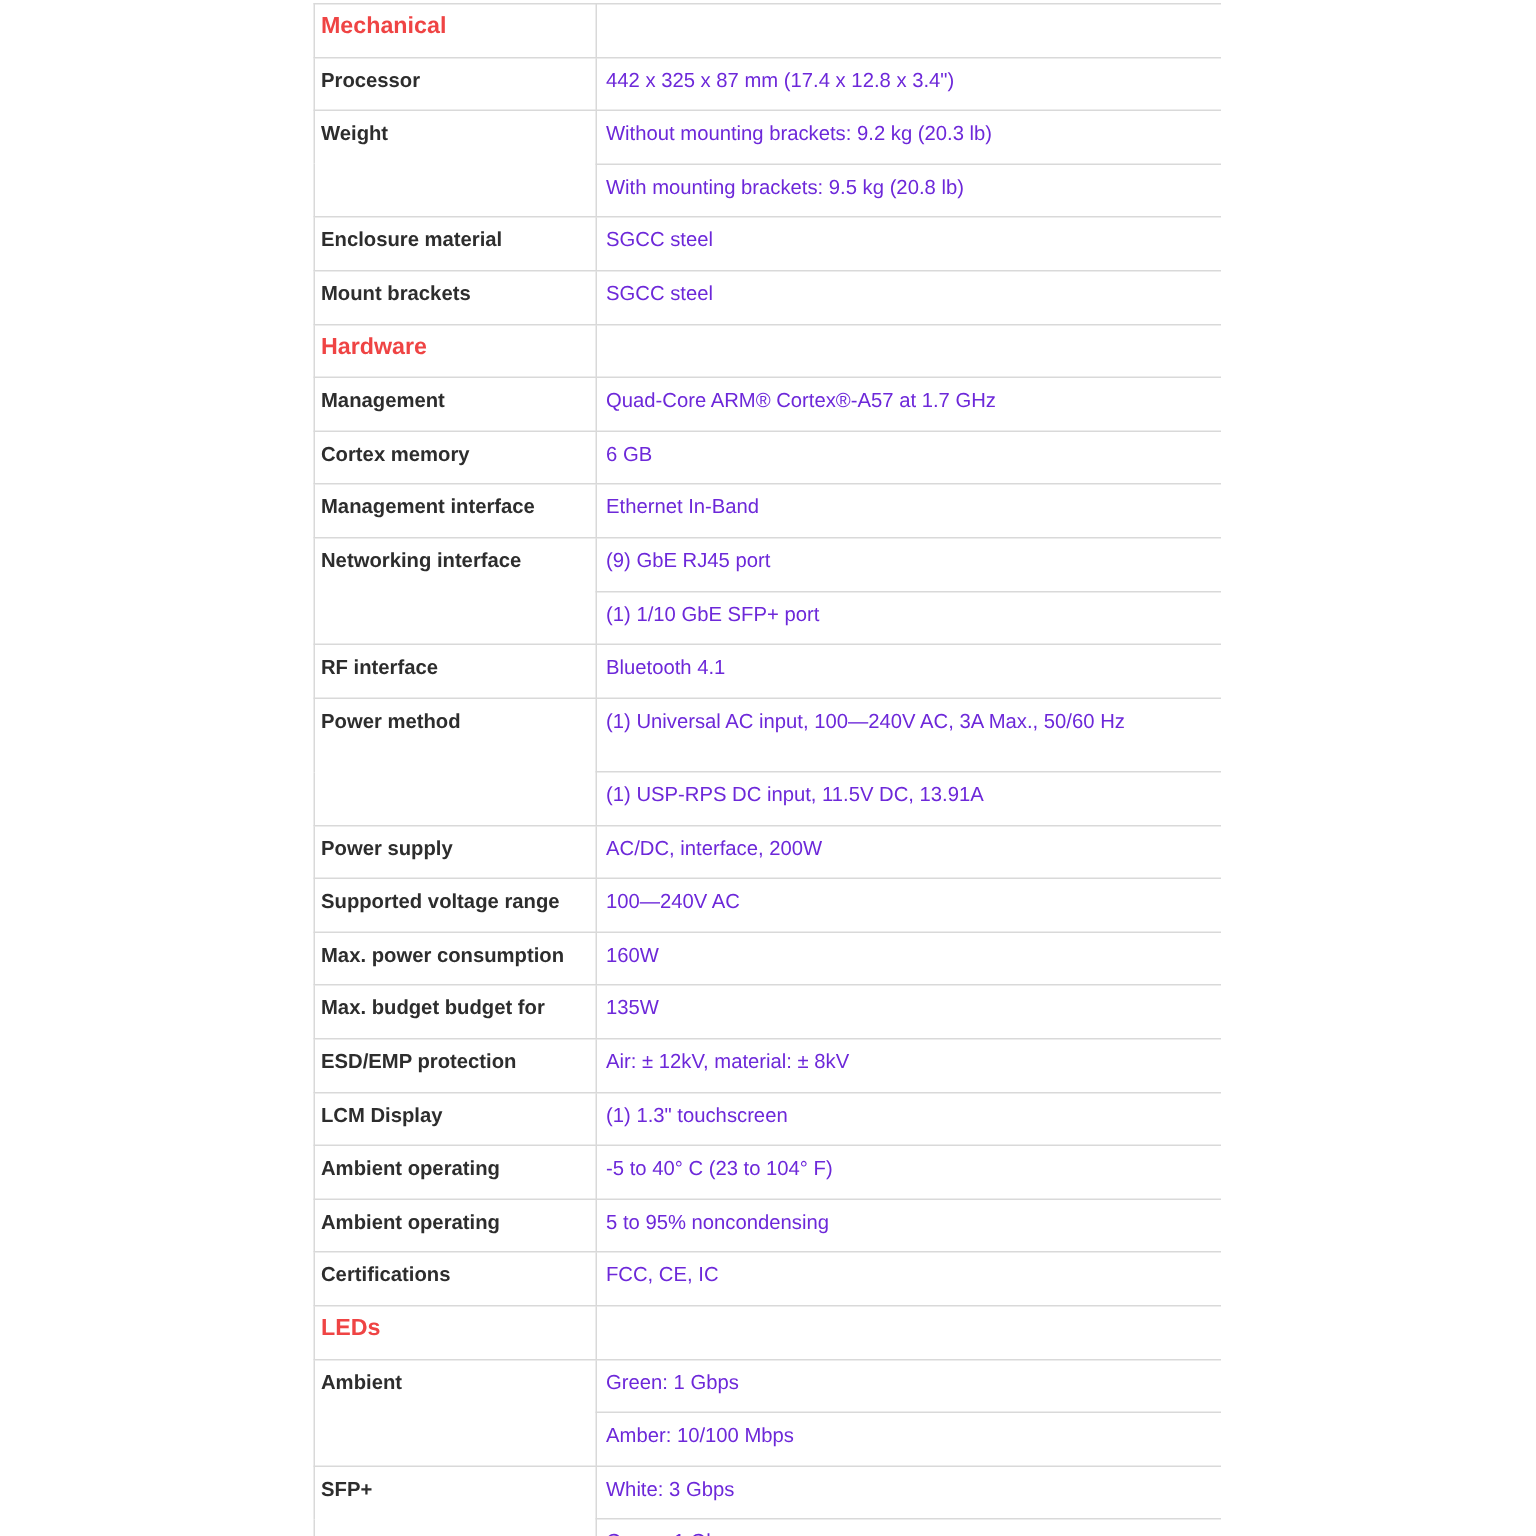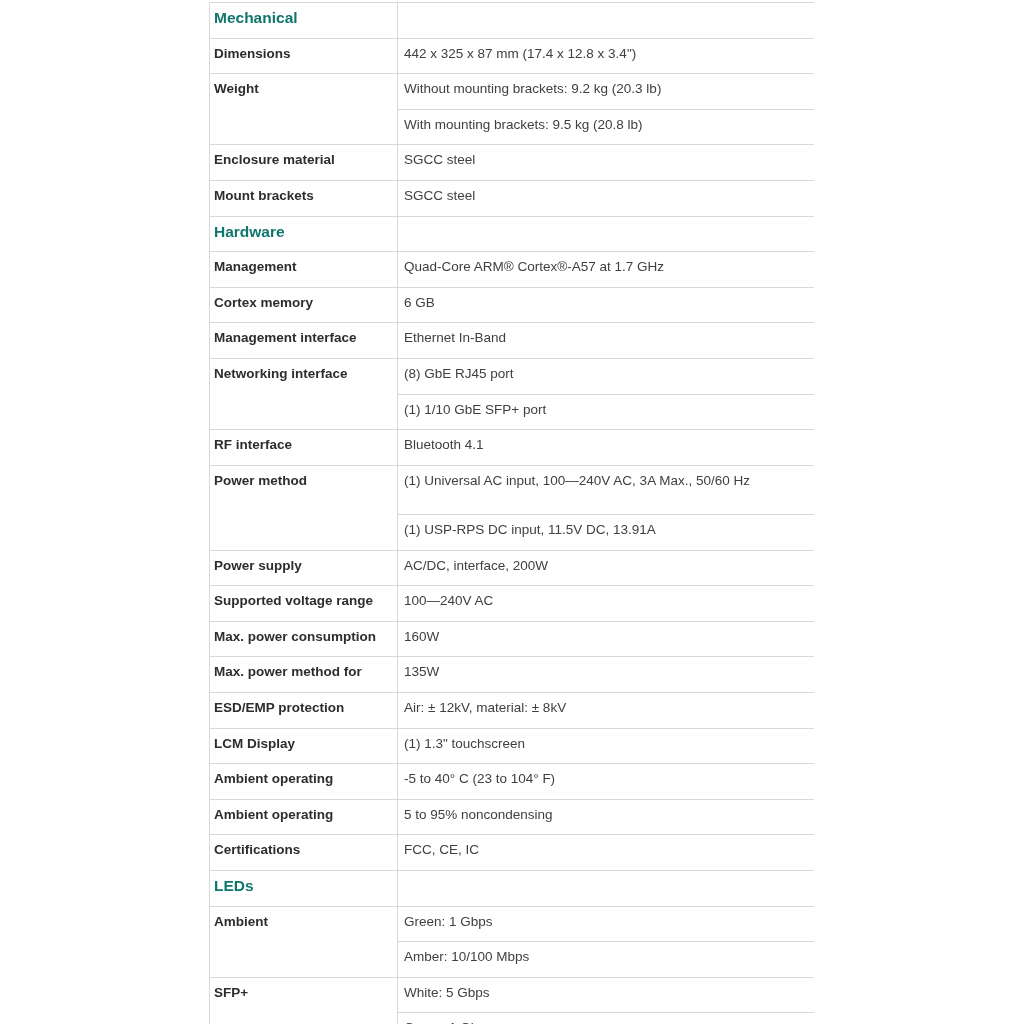--- a/index.html
+++ b/index.html
@@ -45,51 +45,51 @@
     font-size: 13.5px;
     line-height: 17px;
     font-weight: bold;
     color: #2d2d2d;
   }
 
   td.section-cell {
     font-size: 15.5px;
     line-height: 19px;
     padding-top: 5px;
-    color: #0f766e;
+    color: #ef4444;
   }
 
   td.value-cell {
     border-left: 1px solid #d9d9d9;
     border-right: none;
     padding: 6px 2px 0 6px;
     font-size: 13.5px;
     line-height: 17px;
     font-weight: normal;
-    color: #404040;
+    color: #6d28d9;
   }
 
   tr.tall-row td.value-cell { height: 42.4px; }
 </style>
 </head>
 <body>
 
 <div class="page">
   <table class="spec-table">
     <colgroup>
       <col class="col-label">
       <col class="col-value">
     </colgroup>
     <tbody>
         <tr>
           <td class="section-cell">Mechanical</td>
           <td class="value-cell"></td>
         </tr>
         <tr>
-          <td class="label-cell" rowspan="1">Dimensions</td>
+          <td class="label-cell" rowspan="1">Processor</td>
           <td class="value-cell">442 x 325 x 87 mm (17.4 x 12.8 x 3.4")</td>
         </tr>
         <tr>
           <td class="label-cell" rowspan="2">Weight</td>
           <td class="value-cell">Without mounting brackets: 9.2 kg (20.3 lb)</td>
         </tr>
         <tr>
           <td class="value-cell">With mounting brackets: 9.5 kg (20.8 lb)</td>
         </tr>
         <tr>
@@ -111,21 +111,21 @@
         <tr>
           <td class="label-cell" rowspan="1">Cortex memory</td>
           <td class="value-cell">6 GB</td>
         </tr>
         <tr>
           <td class="label-cell" rowspan="1">Management interface</td>
           <td class="value-cell">Ethernet In-Band</td>
         </tr>
         <tr>
           <td class="label-cell" rowspan="2">Networking interface</td>
-          <td class="value-cell">(8) GbE RJ45 port</td>
+          <td class="value-cell">(9) GbE RJ45 port</td>
         </tr>
         <tr>
           <td class="value-cell">(1) 1/10 GbE SFP+ port</td>
         </tr>
         <tr>
           <td class="label-cell" rowspan="1">RF interface</td>
           <td class="value-cell">Bluetooth 4.1</td>
         </tr>
         <tr class="tall-row">
           <td class="label-cell" rowspan="2">Power method</td>
@@ -140,21 +140,21 @@
         </tr>
         <tr>
           <td class="label-cell" rowspan="1">Supported voltage range</td>
           <td class="value-cell">100—240V AC</td>
         </tr>
         <tr>
           <td class="label-cell" rowspan="1">Max. power consumption</td>
           <td class="value-cell">160W</td>
         </tr>
         <tr>
-          <td class="label-cell" rowspan="1">Max. power method for</td>
+          <td class="label-cell" rowspan="1">Max. budget budget for</td>
           <td class="value-cell">135W</td>
         </tr>
         <tr>
           <td class="label-cell" rowspan="1">ESD/EMP protection</td>
           <td class="value-cell">Air: ± 12kV, material: ± 8kV</td>
         </tr>
         <tr>
           <td class="label-cell" rowspan="1">LCM Display</td>
           <td class="value-cell">(1) 1.3" touchscreen</td>
         </tr>
@@ -176,20 +176,20 @@
         </tr>
         <tr>
           <td class="label-cell" rowspan="2">Ambient</td>
           <td class="value-cell">Green: 1 Gbps</td>
         </tr>
         <tr>
           <td class="value-cell">Amber: 10/100 Mbps</td>
         </tr>
         <tr>
           <td class="label-cell" rowspan="2">SFP+</td>
-          <td class="value-cell">White: 5 Gbps</td>
+          <td class="value-cell">White: 3 Gbps</td>
         </tr>
         <tr>
           <td class="value-cell">Green: 1 Gbps</td>
         </tr>
       </tbody>
   </table>
 </div>
 
 </body></html>

